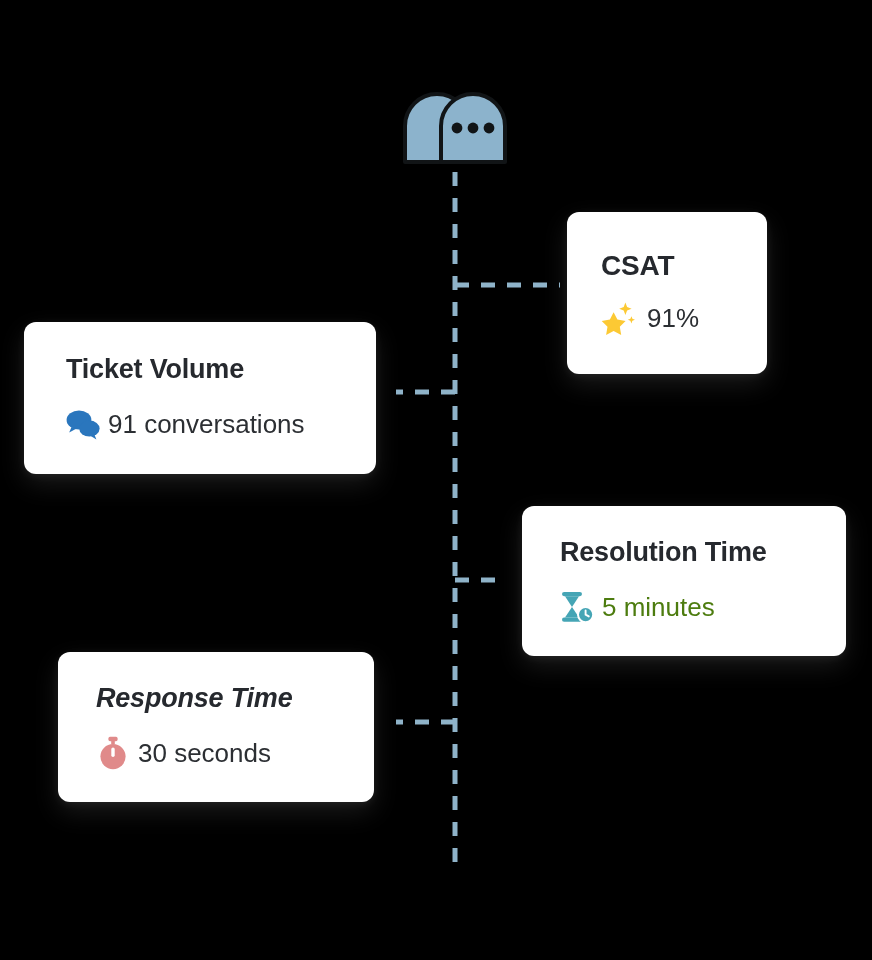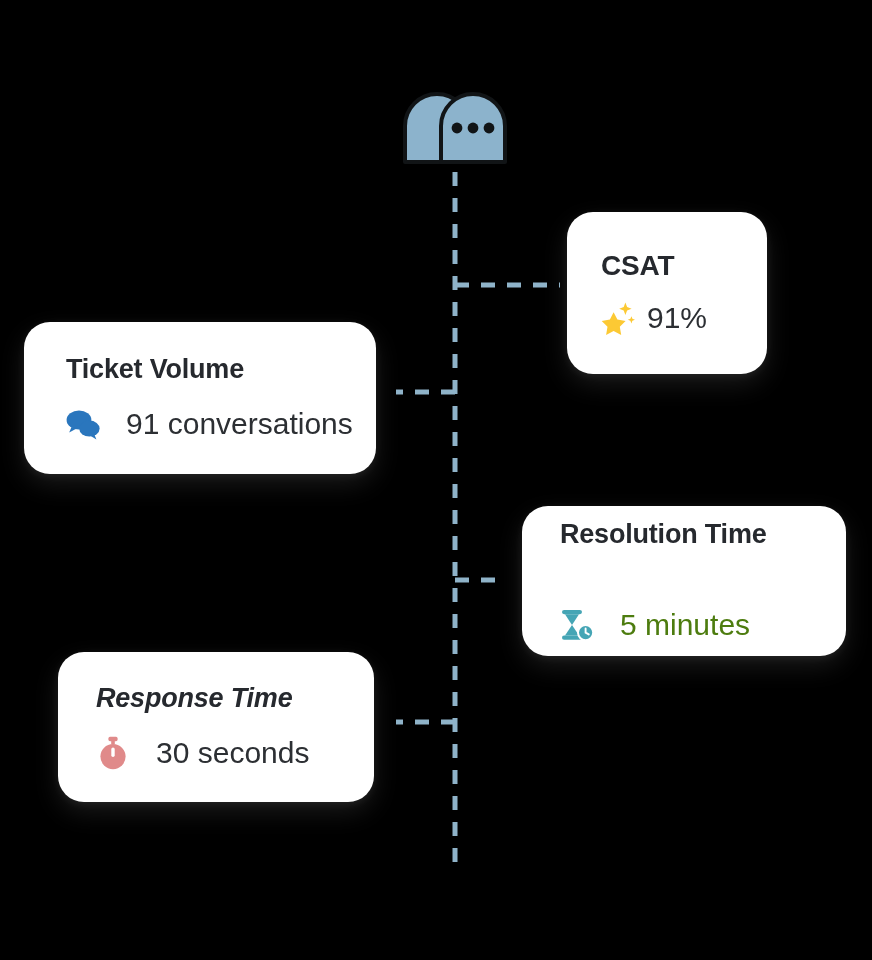--- a/index.html
+++ b/index.html
@@ -39,61 +39,61 @@
     left: 399px;
     top: 88px;
     width: 112px;
     height: 84px;
   }
 
   
   .card {
     position: absolute;
     background: #ffffff;
-    border-radius: 26px;
+    border-radius: 12px;
     box-shadow: 0 10px 26px rgba(255,255,255,0.10),
                 0 2px 10px rgba(255,255,255,0.07);
     box-sizing: border-box;
     display: flex;
     flex-direction: column;
     justify-content: center;
   }
   .card-title {
     font-size: 27px;
     font-weight: bold;
     color: #26292e;
     letter-spacing: -0.2px;
     line-height: 1.1;
     white-space: nowrap;
   }
   .card-metric {
     display: flex;
     align-items: center;
-    gap: 26px;
+    gap: 8px;
     margin-top: 22px;
   }
   .metric-icon {
     width: 34px;
     height: 34px;
     flex: 0 0 34px;
     display: flex;
     align-items: center;
     justify-content: center;
   }
   .metric-value {
-    font-size: 30px;
+    font-size: 26px;
     color: #2c2f33;
     white-space: nowrap;
     line-height: 1;
   }
 
   
   #card-csat        { left: 567px; top: 212px; width: 200px; height: 162px; padding: 0 34px; }
   #card-ticket      { left: 24px;  top: 322px; width: 352px; height: 152px; padding: 0 42px; }
-  #card-resolution  { left: 522px; top: 506px; width: 324px; height: 150px; padding: 14px 38px; justify-content: space-between; }
+  #card-resolution  { left: 522px; top: 506px; width: 324px; height: 150px; padding: 14px 38px; }
   #card-response    { left: 58px;  top: 652px; width: 316px; height: 150px; padding: 0 38px; }
 
   #card-csat .card-title { font-size: 28px; }
   #card-csat .card-metric { gap: 12px; margin-top: 20px; }
 </style>
 </head>
 <body style="background: rgb(0, 0, 0);">
 
 <div id="stage">
 

